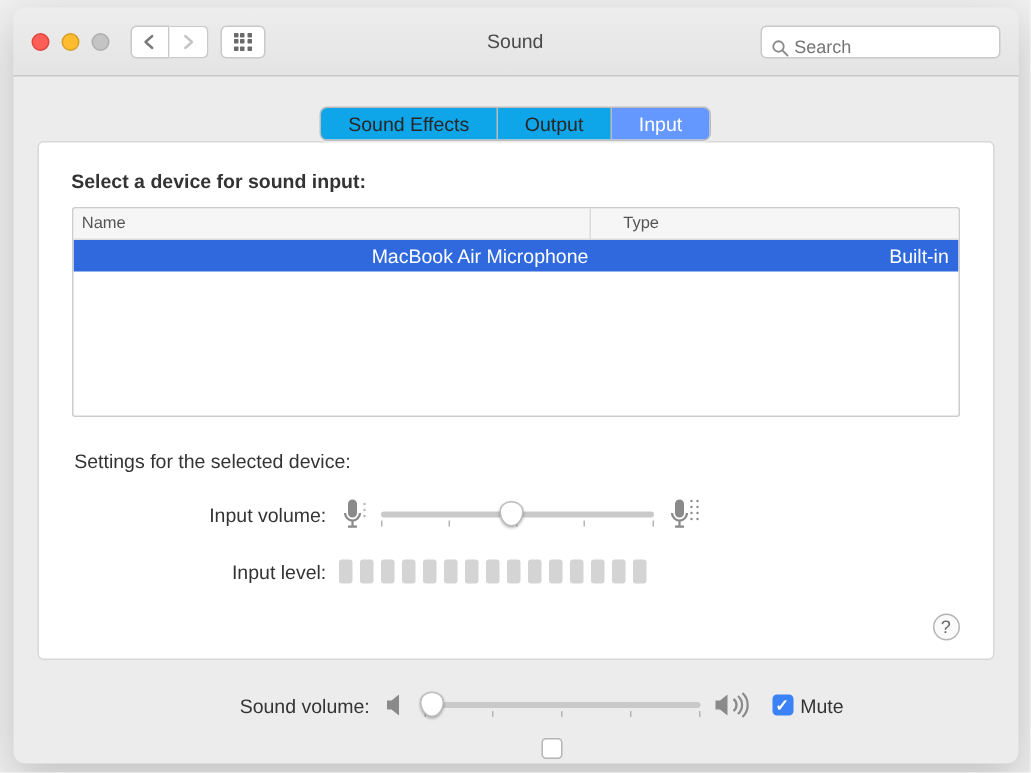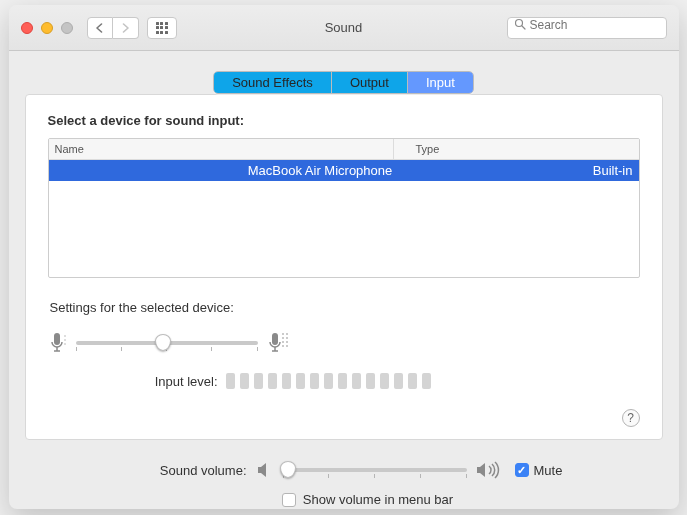--- a/index.html
+++ b/index.html
@@ -12,21 +12,21 @@
 .tl.yellow { background: #febc2e; border: 0.5px solid #d89e24; }
 .tl.green { background: #c4c4c4; border: 0.5px solid #adadad; }
 .navbtns { display: flex; margin-left: 14px; }
 .navbtn { width: 26px; height: 22px; background: #fff; border: 1px solid #c9c9c9; display: flex; align-items: center; justify-content: center; color: #8a8a8a; font-size: 14px; }
 .navbtn.left { border-radius: 4px 0 0 4px; }
 .navbtn.right { border-radius: 0 4px 4px 0; border-left: none; }
 .gridbtn { width: 30px; height: 22px; margin-left: 8px; background: #fff; border: 1px solid #c9c9c9; border-radius: 4px; display: flex; align-items: center; justify-content: center; }
 .gridicon { display: grid; grid-template-columns: repeat(3,3px); grid-template-rows: repeat(3,3px); gap: 1.5px; }
 .gridicon span { background: #6a6a6a; border-radius: 0.5px; }
 .title { position: absolute; left: 50%; transform: translateX(-50%); font-size: 13px; color: #4a4a4a; font-weight: 500; }
-.searchwrap { margin-left: auto; width: 160px; height: 22px; background: #fff; border: 1px solid #c9c9c9; border-radius: 4px; display: flex; align-items: flex-start; padding: 0 6px; }
+.searchwrap { margin-left: auto; width: 160px; height: 22px; background: #fff; border: 1px solid #c9c9c9; border-radius: 4px; display: flex; align-items: flex-end; padding: 0 6px; }
 .searchwrap svg { flex-shrink: 0; }
 .searchwrap input { border: none; outline: none; font-size: 12px; color: #888; width: 100%; margin-left: 4px; background: transparent; }
 .content { padding: 20px 16px 10px; }
 .tabs { display: flex; justify-content: center; margin-bottom: 0; }
 .tabseg { display: flex; border: 1px solid #bcbcbc; border-radius: 5px; overflow: hidden; box-shadow: 0 1px 0 rgba(255,255,255,0.5); }
 .tab { padding: 3px 18px; font-size: 13px; background: #0ea5e9; border-right: 1px solid #bcbcbc; color: #272727; }
 .tab:last-child { border-right: none; }
 .tab.active { background: #6498fe; color: #fff; }
 .panel { background: #fff; border: 1px solid #d8d8d8; border-radius: 4px; padding: 18px 22px 12px; }
 .sel-label { font-size: 13px; font-weight: 600; color: #333; margin-bottom: 10px; }
@@ -125,20 +125,21 @@
         </div>
         <div class="trow sel">
           <div class="td name">MacBook Air Microphone</div>
           <div class="td">Built-in</div>
         </div>
       </div>
 
       <div class="settings-label">Settings for the selected device:</div>
 
       <div class="row">
+        <div class="lbl">Input volume:</div>
         <div class="slider-wrap">
           <span class="mic-icon">
             <svg width="20" height="28" viewBox="0 0 20 28">
                 <rect x="6" y="4" width="6" height="12" rx="3" fill="#8a8a8a"></rect>
                 <path d="M4 13 a5 5 0 0 0 10 0" stroke="#8a8a8a" stroke-width="1.5" fill="none"></path>
                 <line x1="9" y1="18" x2="9" y2="22" stroke="#8a8a8a" stroke-width="1.5"></line>
                 <line x1="6" y1="22" x2="12" y2="22" stroke="#8a8a8a" stroke-width="1.5"></line>
                 <circle cx="17" cy="7" r="0.8" fill="#b5b5b5"></circle>
                 <circle cx="17" cy="11" r="0.8" fill="#b5b5b5"></circle>
                 <circle cx="17" cy="15" r="0.8" fill="#b5b5b5"></circle>
@@ -226,16 +227,15 @@
             <path d="M20 2 a11 11 0 0 1 0 16" stroke="#8a8a8a" stroke-width="1.5" fill="none"></path>
           </svg>
       </span>
       <div class="mute-wrap">
         <span class="checkbox checked"></span>
         <span>Mute</span>
       </div>
     </div>
     <div class="showvol">
       <span class="checkbox"></span>
-      <span>Show volume in menu bar</span>
     </div>
   </div>
 </div>
 
 </body></html>

